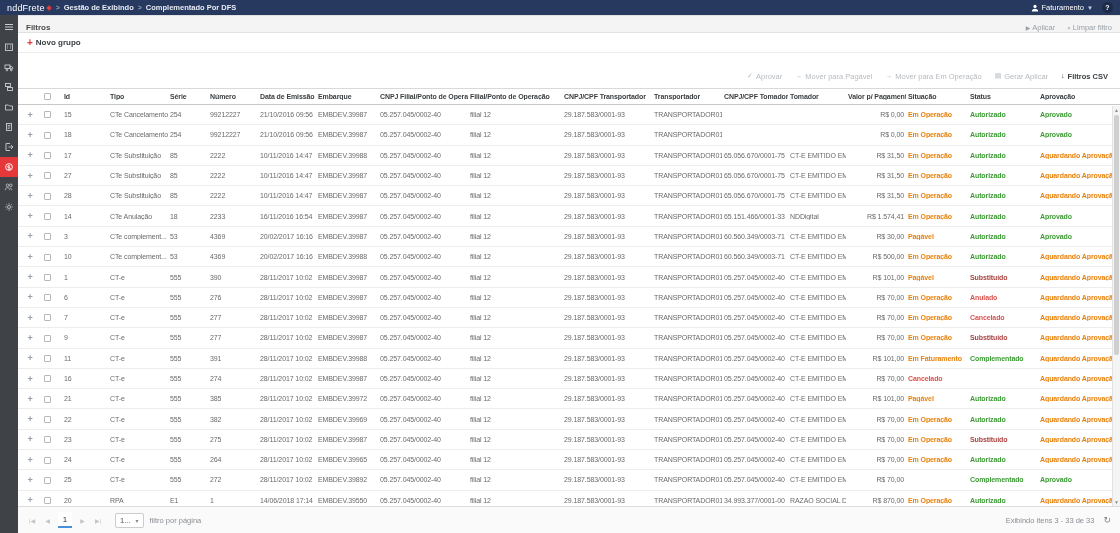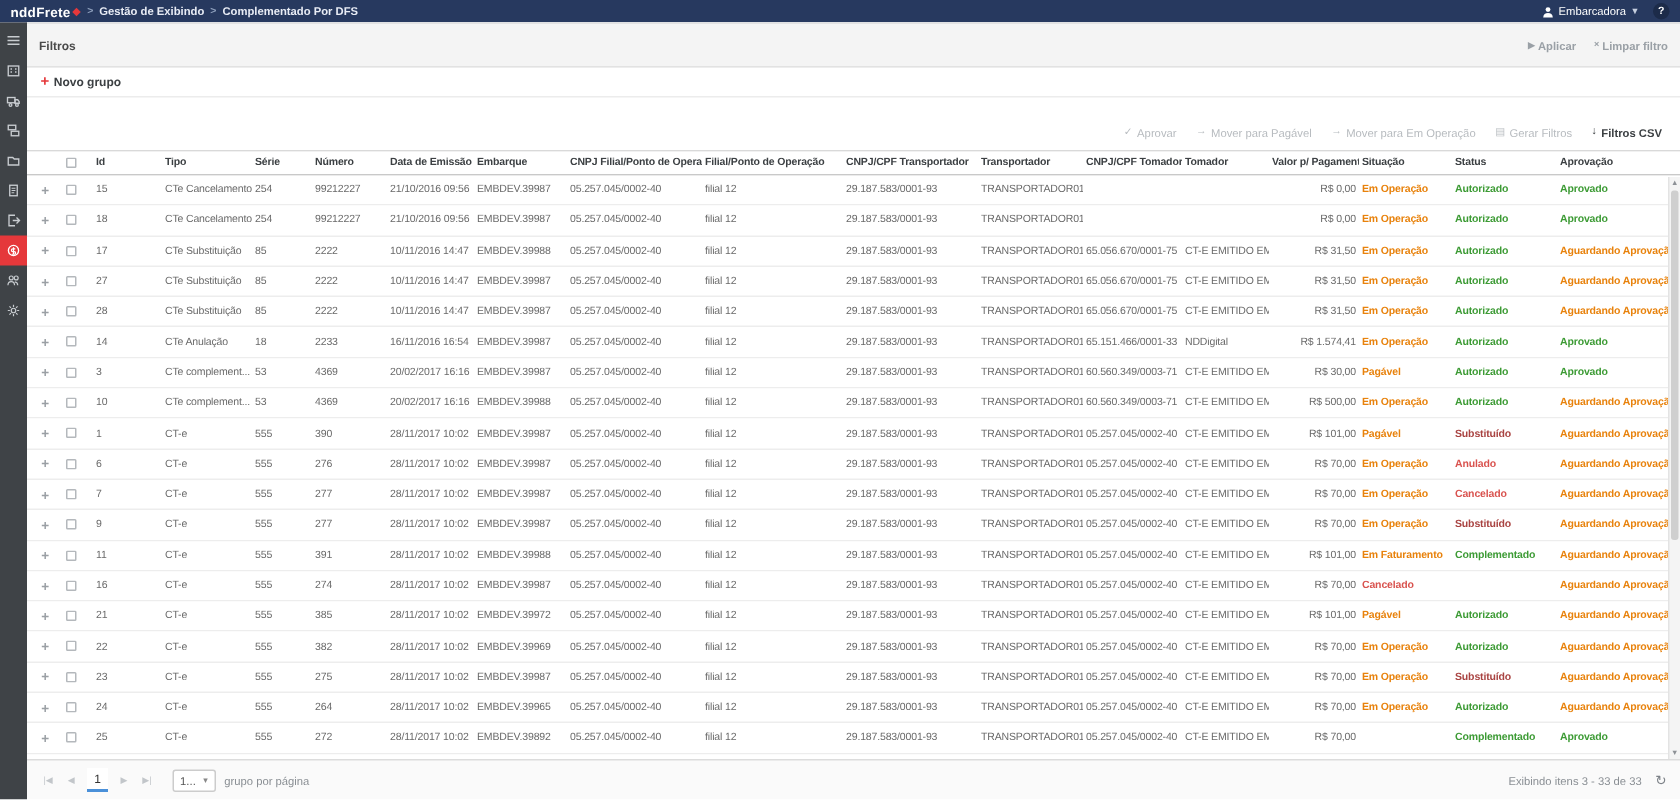--- a/index.html
+++ b/index.html
@@ -1,41 +1,41 @@
 <!DOCTYPE html>
 <html><head>
 <meta charset="utf-8">
 <style>
   *{margin:0;padding:0;box-sizing:border-box}
   html,body{width:1120px;height:533px;overflow:hidden;background:#fff;
     font-family:"Liberation Sans",sans-serif;color:#555;-webkit-font-smoothing:antialiased}
 
   
   .topbar{height:15px;background:#27395f;display:flex;align-items:center;padding:0 7px;color:#fff}
-  .brand{font-size:9px;font-weight:bold;letter-spacing:.2px;cursor:pointer}
+  .brand{font-size:9px;font-weight:normal;letter-spacing:.2px;cursor:pointer}
   .brand-mark{width:4px;height:4px;background:#e5383b;display:inline-block;margin:0 5px 0 2px;transform:rotate(45deg)}
   .crumbs{display:flex;align-items:center;gap:4px;font-size:7.5px;font-weight:bold;color:#e8ecf5}
   .crumb-sep{color:#8fa0bd;font-size:7px}
   .topbar-right{margin-left:auto;display:flex;align-items:center;gap:9px;font-size:7.5px}
   .user-menu{display:flex;align-items:center;gap:3px;cursor:pointer}
   .caret{font-size:6px;color:#c6cfdf}
   .help-circle{width:11px;height:11px;border-radius:50%;background:#1c2b49;color:#fff;
     display:flex;align-items:center;justify-content:center;font-size:7px;font-weight:bold;cursor:pointer}
 
   
   .layout{display:flex;height:518px}
   .sidebar{width:18px;background:#3f4347;display:flex;flex-direction:column;align-items:stretch;padding-top:2px}
   .side-item{height:20px;display:flex;align-items:center;justify-content:center;color:#c8ccd0;cursor:pointer}
   .side-item.active{background:#e5383b;color:#fff}
   .main{flex:1;min-width:0;display:flex;flex-direction:column;background:#fff}
 
   
-  .filters-header{height:30px;background:#f4f4f4;border-top:1px solid #e2e2e2;border-bottom:1px solid #e2e2e2;
-    display:flex;align-items:center;padding:0 8px;font-size:8px;font-weight:bold;color:#4a4a4a}
-  .filters-actions{margin-left:auto;display:flex;gap:12px;font-weight:bold;font-size:7.5px;color:#9aa0a6}
+  .filters-header{height:18px;background:#f4f4f4;border-top:1px solid #e2e2e2;border-bottom:1px solid #e2e2e2;
+    display:flex;align-items:flex-end;padding:0 8px;font-size:8px;font-weight:bold;color:#4a4a4a}
+  .filters-actions{margin-left:auto;display:flex;gap:12px;font-weight:normal;font-size:7.5px;color:#9aa0a6}
   .f-action{display:flex;align-items:center;gap:2px;cursor:pointer}
   .f-ico{font-size:6px}
   .filters-body{height:20px;display:flex;align-items:center;padding:0 9px;border-bottom:1px solid #ececec}
   .novo-grupo{display:flex;align-items:center;gap:3px;font-size:8px;font-weight:bold;color:#3c4043;cursor:pointer}
   .plus-red{color:#e5383b;font-size:10px;font-weight:bold;line-height:8px}
 
   
   .toolbar{height:24px;margin-top:11px;display:flex;align-items:center;justify-content:flex-end;
     gap:13px;padding:0 12px;font-size:7.5px;color:#b7bbbf}
   .action{display:flex;align-items:flex-start;gap:3px;cursor:default}
@@ -105,21 +105,21 @@
     <span>Complementado Por DFS</span>
   </div>
   <div class="topbar-right">
     <div class="user-menu">
       <span>
         <svg width="8" height="8" viewBox="0 0 10 10">
             <circle cx="5" cy="3" r="2" fill="#fff"></circle>
             <path d="M1 9.5c0-2.5 1.8-3.6 4-3.6s4 1.1 4 3.6z" fill="#fff"></path>
           </svg>
       </span>
-      <span>Embarcadora</span>
+      <span>Faturamento</span>
       <span class="caret">▼</span>
     </div>
     <div class="help-circle">
       <span>?</span>
     </div>
   </div>
 </div>
 
 <div class="layout">
 
@@ -236,21 +236,21 @@
       <span class="action">
         <span class="a-ico">→</span>
         <span>Mover para Pagável</span>
       </span>
       <span class="action">
         <span class="a-ico">→</span>
         <span>Mover para Em Operação</span>
       </span>
       <span class="action">
         <span class="a-ico">▤</span>
-        <span>Gerar Filtros</span>
+        <span>Gerar Aplicar</span>
       </span>
       <span class="action enabled">
         <span class="a-ico">↓</span>
         <span>Filtros CSV</span>
       </span>
     </div>
 
     <div class="grid">
       <div class="thead">
         <div class="th c-expand"></div>
@@ -720,20 +720,20 @@
     <div class="footer">
       <span class="pg-btn">|◀</span>
       <span class="pg-btn">◀</span>
       <span class="page-current">1</span>
       <span class="pg-btn">▶</span>
       <span class="pg-btn">▶|</span>
       <span class="pagesize">
         <span>1...</span>
         <span class="caret">▾</span>
       </span>
-      <span>grupo por página</span>
+      <span>filtro por página</span>
       <div class="footer-right">
         <span>Exibindo itens 3 - 33 de 33</span>
         <span class="refresh">↻</span>
       </div>
     </div>
   </div>
 </div>
 
 </body></html>

